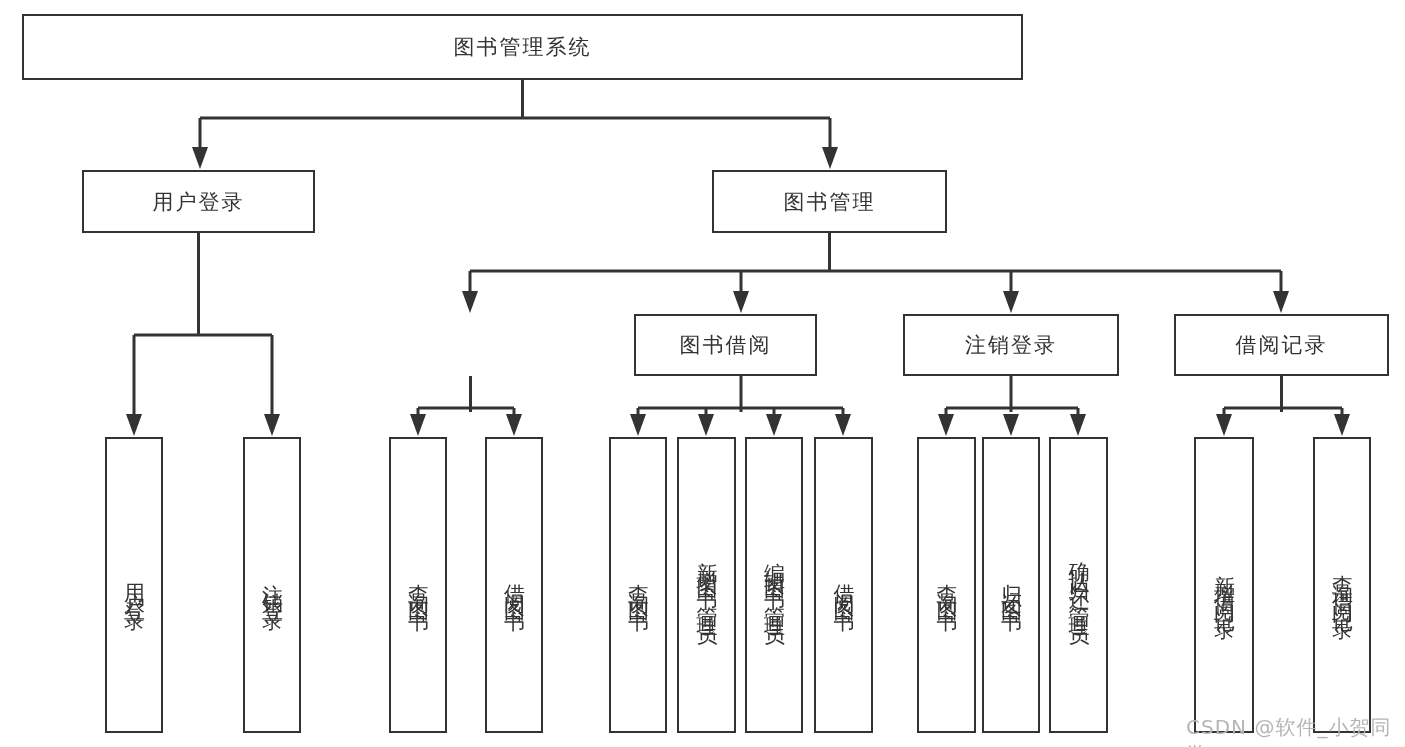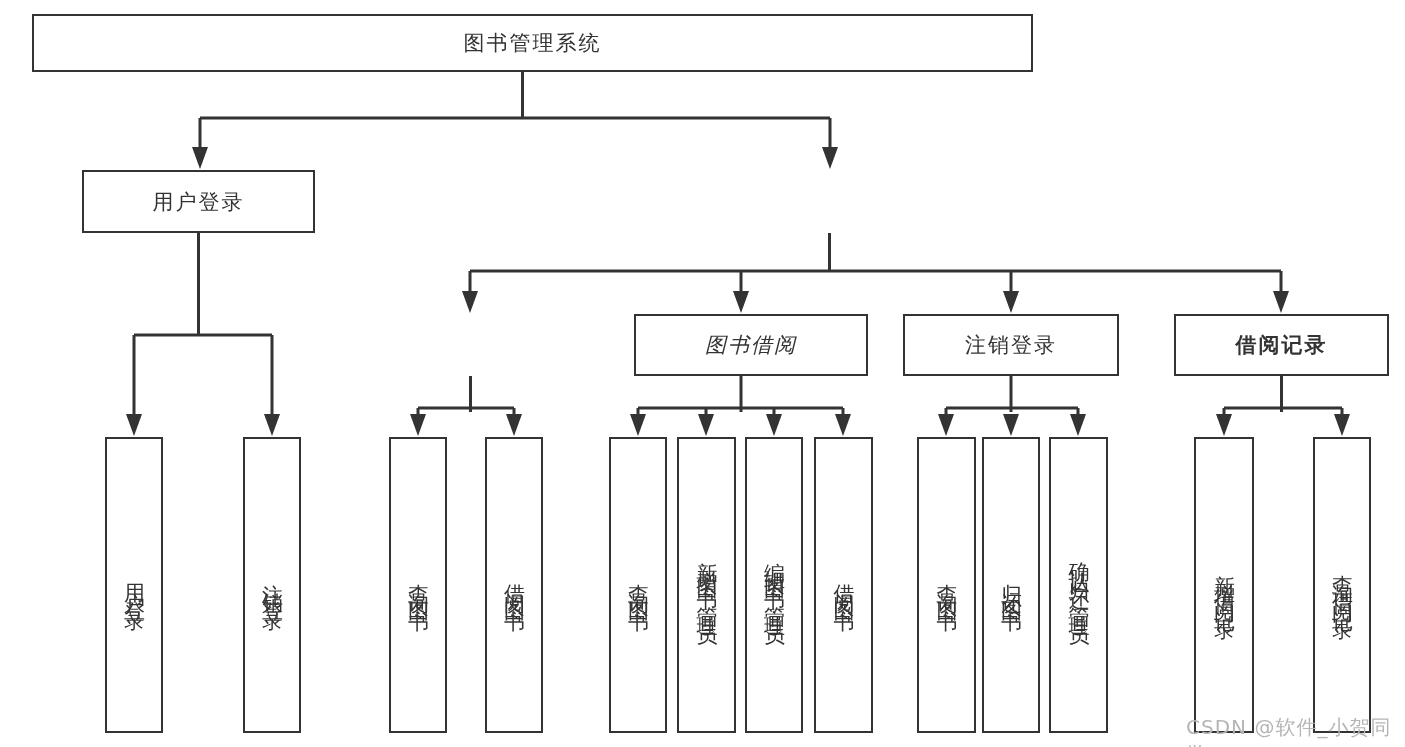--- a/index.html
+++ b/index.html
@@ -101,27 +101,28 @@
       <polygon points="766,414 782,414 774,436"></polygon>
       <polygon points="835,414 851,414 843,436"></polygon>
       <polygon points="938,414 954,414 946,436"></polygon>
       <polygon points="1003,414 1019,414 1011,436"></polygon>
       <polygon points="1070,414 1086,414 1078,436"></polygon>
       <polygon points="1216,414 1232,414 1224,436"></polygon>
       <polygon points="1334,414 1350,414 1342,436"></polygon>
     </g>
   </svg>
 
-  <div class="node" style="left:32px;top:14px;width:1001px;height:58px;">图书管理系统</div>
+  <div class="node" style="left:22px;top:14px;width:1001px;height:66px;">图书管理系统</div>
 
   <div class="node" style="left:82px;top:170px;width:233px;height:63px;">用户登录</div>
+  <div class="node" style="left:712px;top:170px;width:235px;height:63px;">图书管理</div>
 
-  <div class="node" style="left:634px;top:314px;width:234px;height:62px;font-style:italic;">图书借阅</div>
+  <div class="node" style="left:634px;top:314px;width:183px;height:62px;">图书借阅</div>
   <div class="node" style="left:903px;top:314px;width:216px;height:62px;">注销登录</div>
-  <div class="node" style="left:1174px;top:314px;width:215px;height:62px;font-weight:bold;">借阅记录</div>
+  <div class="node" style="left:1174px;top:314px;width:215px;height:62px;">借阅记录</div>
 
   <div class="node vnode" style="left:105px;top:437px;width:58px;height:296px;">用户登录</div>
   <div class="node vnode" style="left:243px;top:437px;width:58px;height:296px;">注销登录</div>
 
   <div class="node vnode" style="left:389px;top:437px;width:58px;height:296px;">查询图书</div>
   <div class="node vnode" style="left:485px;top:437px;width:58px;height:296px;">借阅图书</div>
 
   <div class="node vnode" style="left:609px;top:437px;width:58px;height:296px;">查询图书</div>
   <div class="node vnode" style="left:677px;top:437px;width:59px;height:296px;">新增图书（管理员）</div>
   <div class="node vnode" style="left:745px;top:437px;width:58px;height:296px;">编辑图书（管理员）</div>

